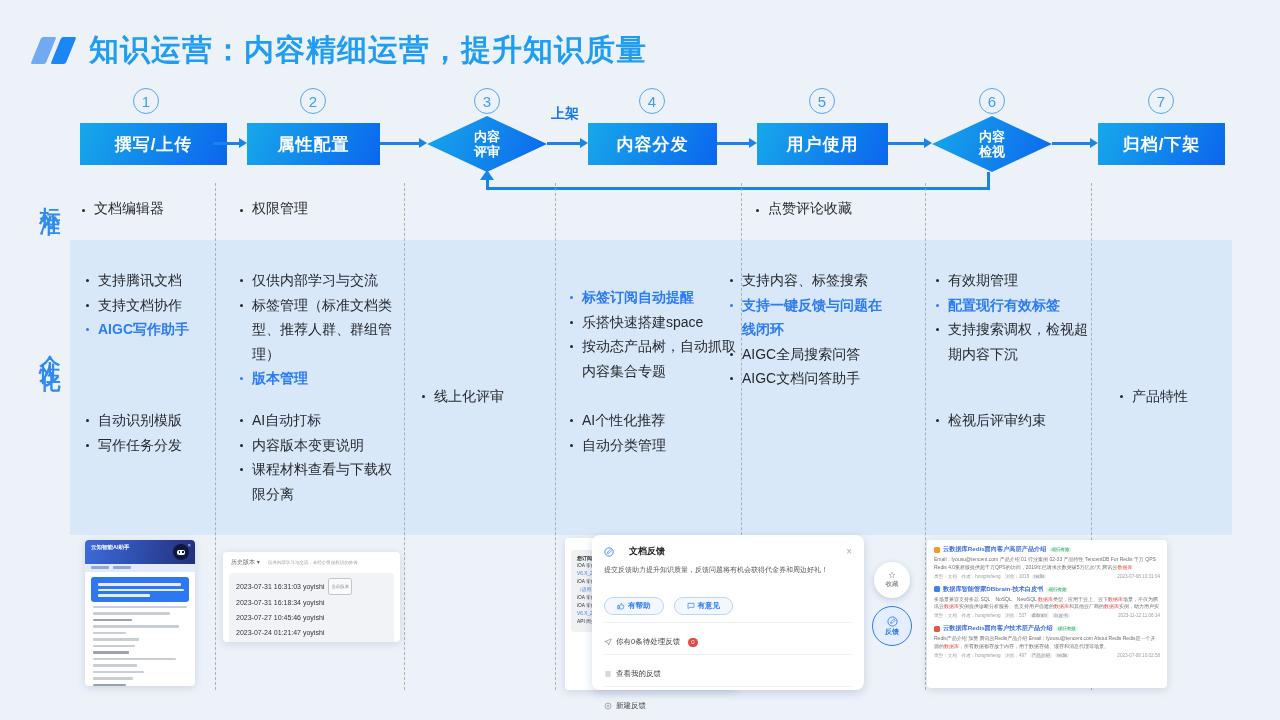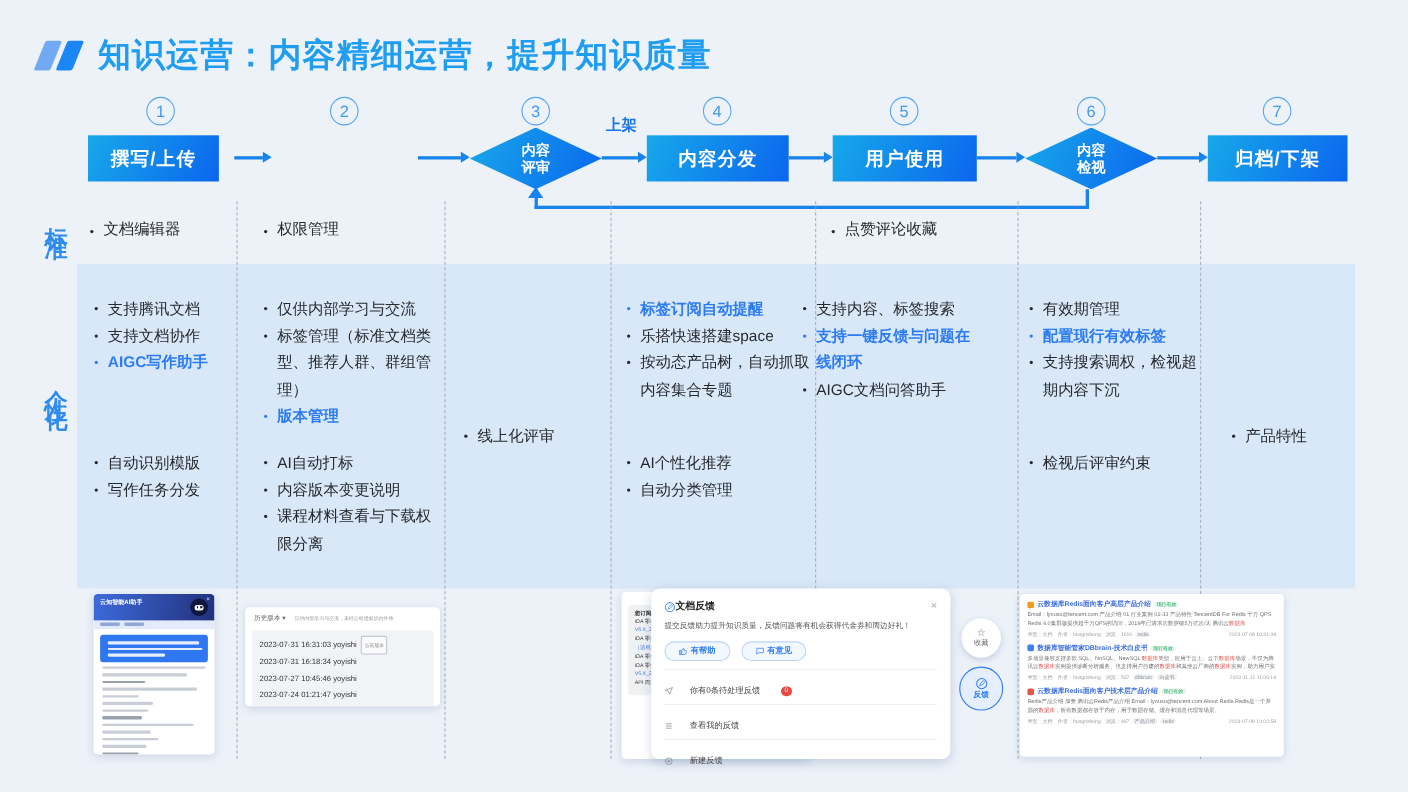--- a/index.html
+++ b/index.html
@@ -80,27 +80,27 @@
   .sub-panel { background:#F0F1F3; margin:3px 6px; border-radius:3px; padding:4px 6px 6px; }
   .sub-head { font-size:5px; font-weight:700; color:#222; line-height:8px; }
   .sline { font-size:4.8px; line-height:8px; }
   .sline .pre { color:#333; }
   .sline .lnk { color:#3D7BE8; }
 
   
   .fb-dialog { position:absolute; left:592px; top:535px; width:272px; height:155px; background:#fff; border-radius:8px;
     box-shadow:0 3px 10px rgba(60,90,140,.22); padding:10px 12px; }
   .fb-title-row { display:flex; align-items:center; }
-  .fb-title { font-size:9px; font-weight:700; color:#222; margin-left:0; }
+  .fb-title { font-size:9px; font-weight:700; color:#222; margin-left:15px; }
   .fb-close { margin-left:auto; color:#aaa; font-size:10px; }
   .fb-desc { font-size:7px; color:#555; line-height:11px; margin-top:6px; }
-  .fb-btns { display:flex; gap:10px; margin-top:8px; }
+  .fb-btns { display:flex; gap:10px; margin-top:22px; }
   .fb-btn { display:flex; align-items:center; gap:3px; border:1px solid #BBD4FB; color:#2B7BF3; background:#F3F8FF;
     font-size:7.5px; border-radius:10px; padding:3px 12px; font-weight:700; }
-  .fb-row { display:flex; align-items:center; gap:15px; font-size:7.5px; color:#444; border-top:1px solid #F0F1F3;
+  .fb-row { display:flex; align-items:center; gap:4px; font-size:7.5px; color:#444; border-top:1px solid #F0F1F3;
     margin-top:7px; padding-top:14px; }
   .fb-badge { margin-left:4px; background:#E8483F; color:#fff; border-radius:6px; font-size:6px; padding:0 3px; line-height:9px; }
   .side-fav { position:absolute; left:874px; top:562px; width:36px; height:36px; border-radius:50%; background:#fff;
     box-shadow:0 2px 6px rgba(60,90,140,.25); display:flex; flex-direction:column; align-items:center; justify-content:center; }
   .side-fav .st { font-size:9px; color:#666; line-height:9px; }
   .side-fav .lb { font-size:6.5px; color:#666; }
   .side-fb { position:absolute; left:872px; top:606px; width:40px; height:40px; border-radius:50%; background:#E4EEFF;
     border:1px solid #2B7BF3; display:flex; flex-direction:column; align-items:center; justify-content:center; }
   .side-fb .lb { font-size:7px; color:#2B7BF3; font-weight:700; }
 
@@ -131,21 +131,22 @@
   </div>
 
   <div class="stepnum" style="left:133px">1</div>
   <div class="stepnum" style="left:300px">2</div>
   <div class="stepnum" style="left:474px">3</div>
   <div class="stepnum" style="left:639px">4</div>
   <div class="stepnum" style="left:809px">5</div>
   <div class="stepnum" style="left:979px">6</div>
   <div class="stepnum" style="left:1148px">7</div>
 
-  <div class="stepbox" style="left:80px;width:119px">撰写/上传</div>
+  <div class="stepbox" style="left:80px;width:147px">撰写/上传</div>
+  <div class="stepbox" style="left:247px;width:133px">属性配置</div>
   <div class="diamond" style="left:427px">
     <div class="shape"></div>
     <div class="dtext">
       <span>内容</span>
       <span>评审</span>
     </div>
   </div>
   <div class="stepbox" style="left:588px;width:129px">内容分发</div>
   <div class="stepbox" style="left:757px;width:131px">用户使用</div>
   <div class="diamond" style="left:932px">
@@ -248,21 +249,21 @@
         <span class="bu"></span>
         <span class="tx">课程材料查看与下载权限分离</span>
       </div>
     </div>
   <div class="col" style="left:420px;top:384px;width:128px">
       <div class="li">
         <span class="bu"></span>
         <span class="tx">线上化评审</span>
       </div>
     </div>
-  <div class="col" style="left:568px;top:268px;width:170px">
+  <div class="col" style="left:568px;top:285px;width:170px">
       <div class="li blue">
         <span class="bu"></span>
         <span class="tx">标签订阅自动提醒</span>
       </div>
       <div class="li">
         <span class="bu"></span>
         <span class="tx">乐搭快速搭建space</span>
       </div>
       <div class="li">
         <span class="bu"></span>
@@ -280,20 +281,24 @@
       </div>
     </div>
   <div class="col" style="left:728px;top:268px;width:166px">
       <div class="li">
         <span class="bu"></span>
         <span class="tx">支持内容、标签搜索</span>
       </div>
       <div class="li blue">
         <span class="bu"></span>
         <span class="tx">支持一键反馈与问题在线闭环</span>
+      </div>
+      <div class="li">
+        <span class="bu"></span>
+        <span class="tx">AIGC全局搜索问答</span>
       </div>
       <div class="li">
         <span class="bu"></span>
         <span class="tx">AIGC文档问答助手</span>
       </div>
     </div>
   <div class="col" style="left:934px;top:268px;width:160px">
       <div class="li">
         <span class="bu"></span>
         <span class="tx">有效期管理</span>

